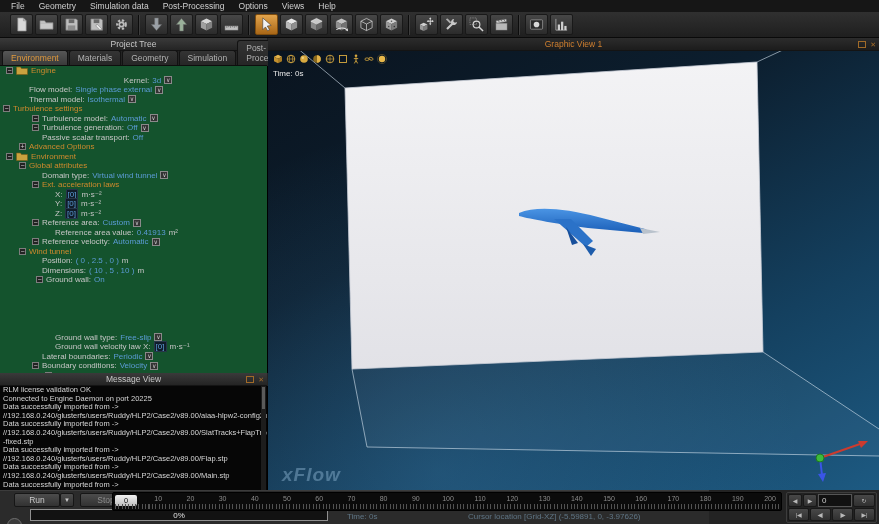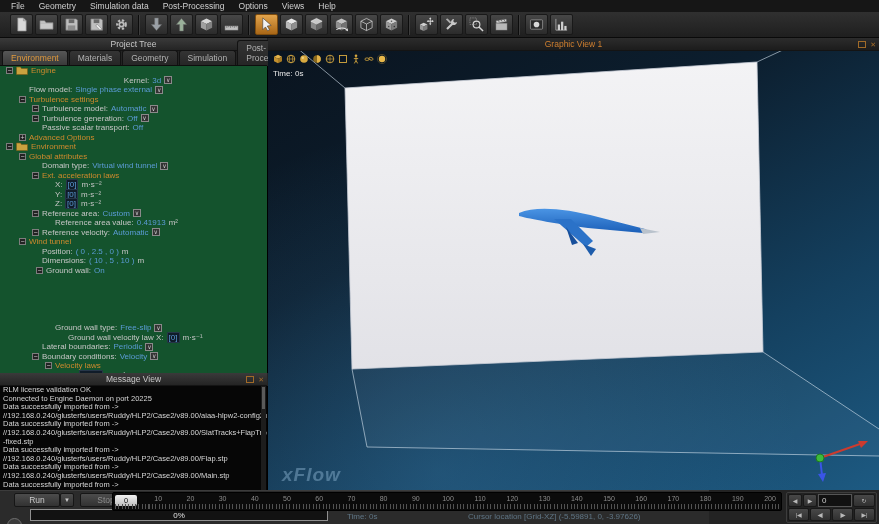--- a/index.html
+++ b/index.html
@@ -350,20 +350,26 @@
         <span class="tval">3d</span>
         <span class="ddbox">∨</span>
       </div>
       <div class="tree-row" style="padding-left: 19px;">
         <span class="expand-ph"></span>
         <span class="tlabel">Flow model:</span>
         <span class="tval">Single phase external</span>
         <span class="ddbox">∨</span>
       </div>
       <div class="tree-row" style="padding-left: 19px;">
+        <span class="expand-ph"></span>
+        <span class="tlabel">Thermal model:</span>
+        <span class="tval">Isothermal</span>
+        <span class="ddbox">∨</span>
+      </div>
+      <div class="tree-row" style="padding-left: 3px;">
         <span class="expand">−</span>
         <span class="tlabel cat">Turbulence settings</span>
       </div>
       <div class="tree-row" style="padding-left: 32px;">
         <span class="expand">−</span>
         <span class="tlabel">Turbulence model:</span>
         <span class="tval">Automatic</span>
         <span class="ddbox">∨</span>
       </div>
       <div class="tree-row" style="padding-left: 32px;">
@@ -460,21 +466,21 @@
         <span class="expand">−</span>
         <span class="tlabel">Ground wall:</span>
         <span class="tval">On</span>
       </div>
       <div class="tree-row" style="padding-left: 45px; margin-top: 48px;">
         <span class="expand-ph"></span>
         <span class="tlabel">Ground wall type:</span>
         <span class="tval">Free-slip</span>
         <span class="ddbox">∨</span>
       </div>
-      <div class="tree-row" style="padding-left: 58px;">
+      <div class="tree-row" style="padding-left: 45px;">
         <span class="expand-ph"></span>
         <span class="tlabel">Ground wall velocity law X:</span>
         <span class="tval edit">[0]</span>
         <span class="tunit">m·s⁻¹</span>
       </div>
       <div class="tree-row" style="padding-left: 32px;">
         <span class="expand-ph"></span>
         <span class="tlabel">Lateral boundaries:</span>
         <span class="tval">Periodic</span>
         <span class="ddbox">∨</span>

